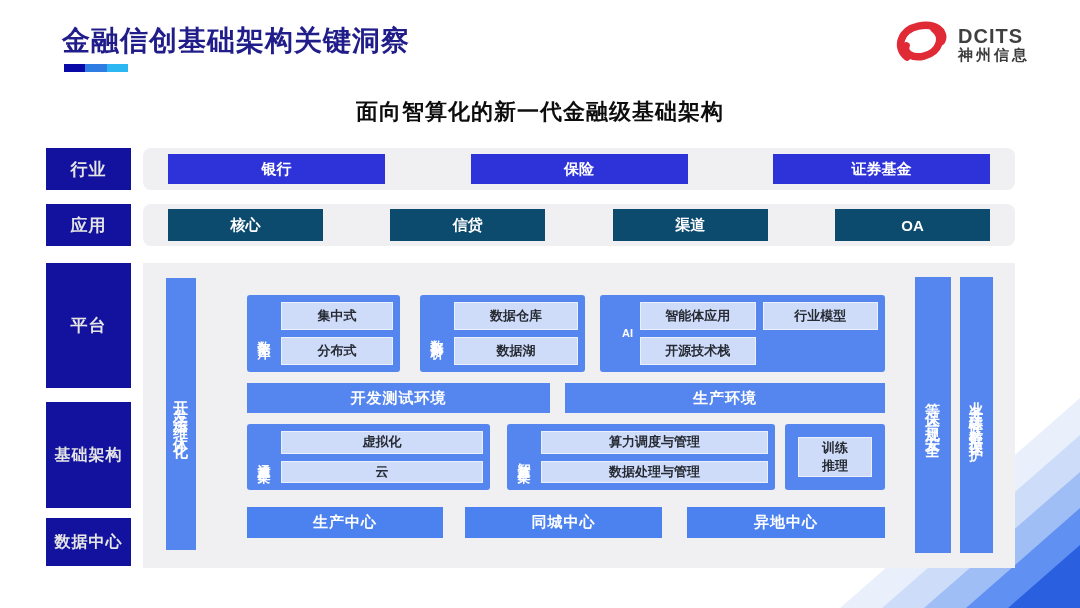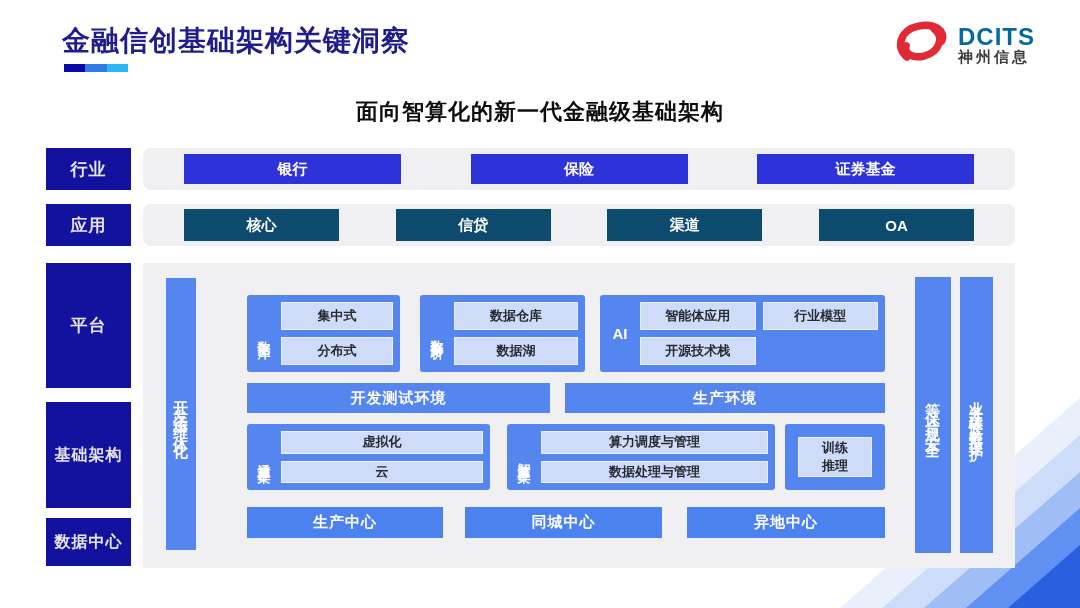--- a/index.html
+++ b/index.html
@@ -14,21 +14,21 @@
     font-size:28px; font-weight:bold; color:#201d8a; letter-spacing:1px;
   }
   .title-underline { position:absolute; left:64px; top:64px; width:64px; height:8px; display:flex; }
   .title-underline span { flex:1; height:100%; }
   .u-seg1 { background:#0909a8; }
   .u-seg2 { background:#2f7de2; }
   .u-seg3 { background:#2cb6f2; }
 
   .logo { position:absolute; left:893px; top:18px; display:flex; align-items:center; gap:7px; }
   .logo-text { display:flex; flex-direction:column; line-height:1.05; }
-  .logo-brand { font-size:24px; font-weight:bold; color:#0369a1; letter-spacing:1px; }
+  .logo-brand { font-size:20px; font-weight:bold; color:#404040; letter-spacing:1px; }
   .logo-company { font-size:15px; font-weight:bold; color:#3c3c3c; letter-spacing:3px; }
 
   .slide-subtitle {
     position:absolute; left:0; right:0; top:97px; text-align:center;
     font-size:22px; font-weight:bold; color:#0d0d0d; letter-spacing:1px;
   }
 
   
   .layer-label {
     position:absolute; left:46px; width:85px;
@@ -38,21 +38,21 @@
   #lbl-industry { top:148px; height:42px; }
   #lbl-application { top:204px; height:42px; }
   #lbl-platform { top:263px; height:125px; }
   #lbl-infrastructure { top:402px; height:106px; font-size:16px; }
   #lbl-datacenter { top:518px; height:48px; font-size:16px; }
 
   
   .band {
     position:absolute; left:143px; width:872px; background:#f0f0f2;
     display:flex; align-items:center; justify-content:space-between;
-    padding:0 41px; box-sizing:border-box;border-radius:8px;
+    padding:0 25px; box-sizing:border-box;border-radius:8px;
   }
   #band-industry { top:148px; height:42px; }
   #band-application { top:204px; height:42px; }
 
   .btn { display:flex; align-items:center; justify-content:center; color:#fff; font-weight:bold; }
   .btn-royal { width:217px; height:30px; background:#2e32d9; font-size:15px; }
   .btn-mid   { width:155px; height:32px; background:#0c4a6e; font-size:15px; }
 
   
   #panel { position:absolute; left:143px; top:263px; width:872px; height:305px; background:#f0f0f2; }
@@ -83,21 +83,21 @@
   .group-items.grid2 { display:grid; grid-template-columns:1fr 1fr; }
   .chip {
     flex:1; background:#cfdcf9; border:1px solid #eaf1fd;
     display:flex; align-items:center; justify-content:center;
     font-size:13px; font-weight:bold; color:#262a33;
   }
 
   #grp-database  { left:104px; top:32px; width:153px; height:77px; }
   #grp-analytics { left:277px; top:32px; width:165px; height:77px; }
   #grp-ai        { left:457px; top:32px; width:285px; height:77px; }
-  #grp-ai .group-label { width:26px; font-size:15px; }
+  #grp-ai .group-label { width:26px; font-size:11px;justify-content:flex-end; }
 
   .hbar {
     position:absolute; background:#5585ef; color:#fff; font-weight:bold; font-size:15px;
     display:flex; align-items:center; justify-content:center; letter-spacing:1px;
   }
   #bar-devtest { left:104px; top:120px; width:303px; height:30px; }
   #bar-prod    { left:422px; top:120px; width:320px; height:30px; }
 
   #grp-general     { left:104px; top:161px; width:243px; height:66px; }
   #grp-intelligent { left:364px; top:161px; width:268px; height:66px; }

